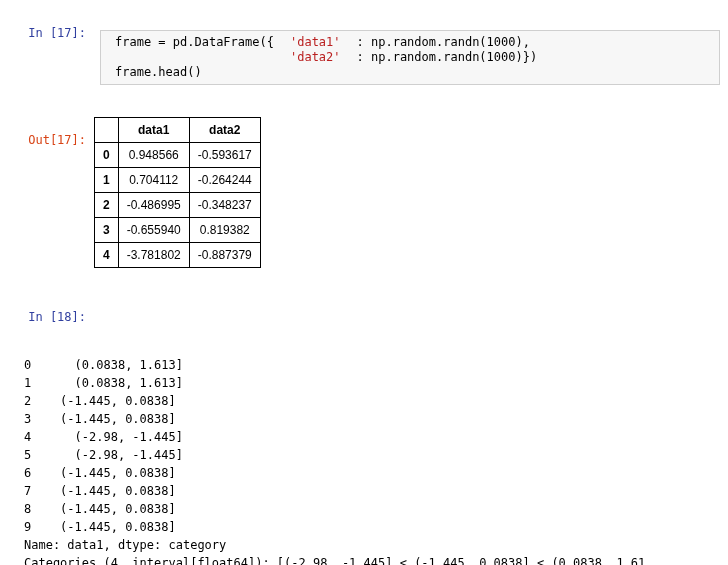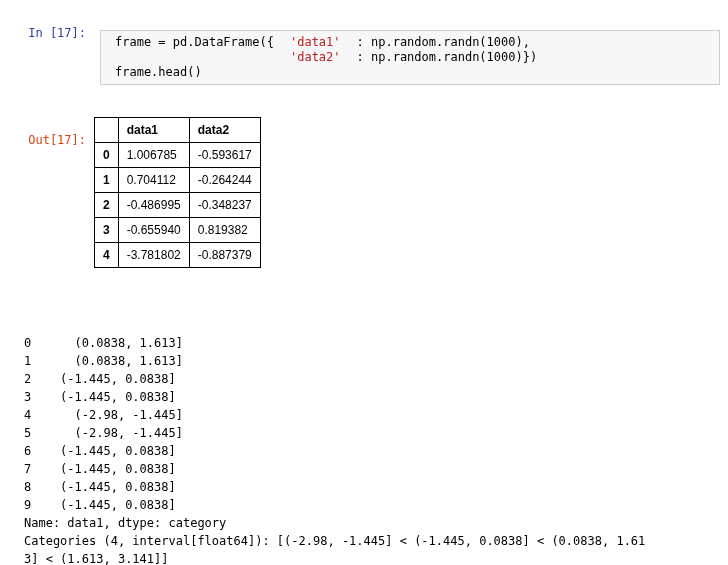--- a/index.html
+++ b/index.html
@@ -45,21 +45,21 @@
     }
     .df-table {
       border-collapse: collapse;
       font-family: "Helvetica Neue", Arial, sans-serif;
       font-size: 12px;
       margin-top: 2px;
     }
     .df-table th, .df-table td {
       border: 1px solid #000;
       padding: 5px 8px;
-      text-align: left;
+      text-align: center;
     }
     .df-table th {
       font-weight: bold;
       background: #fff;
     }
     .df-table th.corner {
       border: 1px solid #000;
       background: #fff;
     }
     .df-table th.rowhead {
@@ -92,21 +92,21 @@
       <thead>
         <tr>
           <th class="corner"></th>
           <th>data1</th>
           <th>data2</th>
         </tr>
       </thead>
       <tbody>
         <tr>
           <th class="rowhead">0</th>
-          <td>1.006785</td>
+          <td>0.948566</td>
           <td>-0.593617</td>
         </tr>
         <tr>
           <th class="rowhead">1</th>
           <td>0.704112</td>
           <td>-0.264244</td>
         </tr>
         <tr>
           <th class="rowhead">2</th>
           <td>-0.486995</td>
@@ -123,20 +123,21 @@
           <td>-0.887379</td>
         </tr>
       </tbody>
     </table>
   </div>
 </div>
 
 <div style="height:12px"></div>
 
 <div class="cell">
+  <div class="prompt prompt-in">In  [18]:</div>
 </div>
 
 <div class="cell">
   <div class="cell-body">
     <div class="plain-output">0      (0.0838, 1.613]
 1      (0.0838, 1.613]
 2    (-1.445, 0.0838]
 3    (-1.445, 0.0838]
 4      (-2.98, -1.445]
 5      (-2.98, -1.445]

